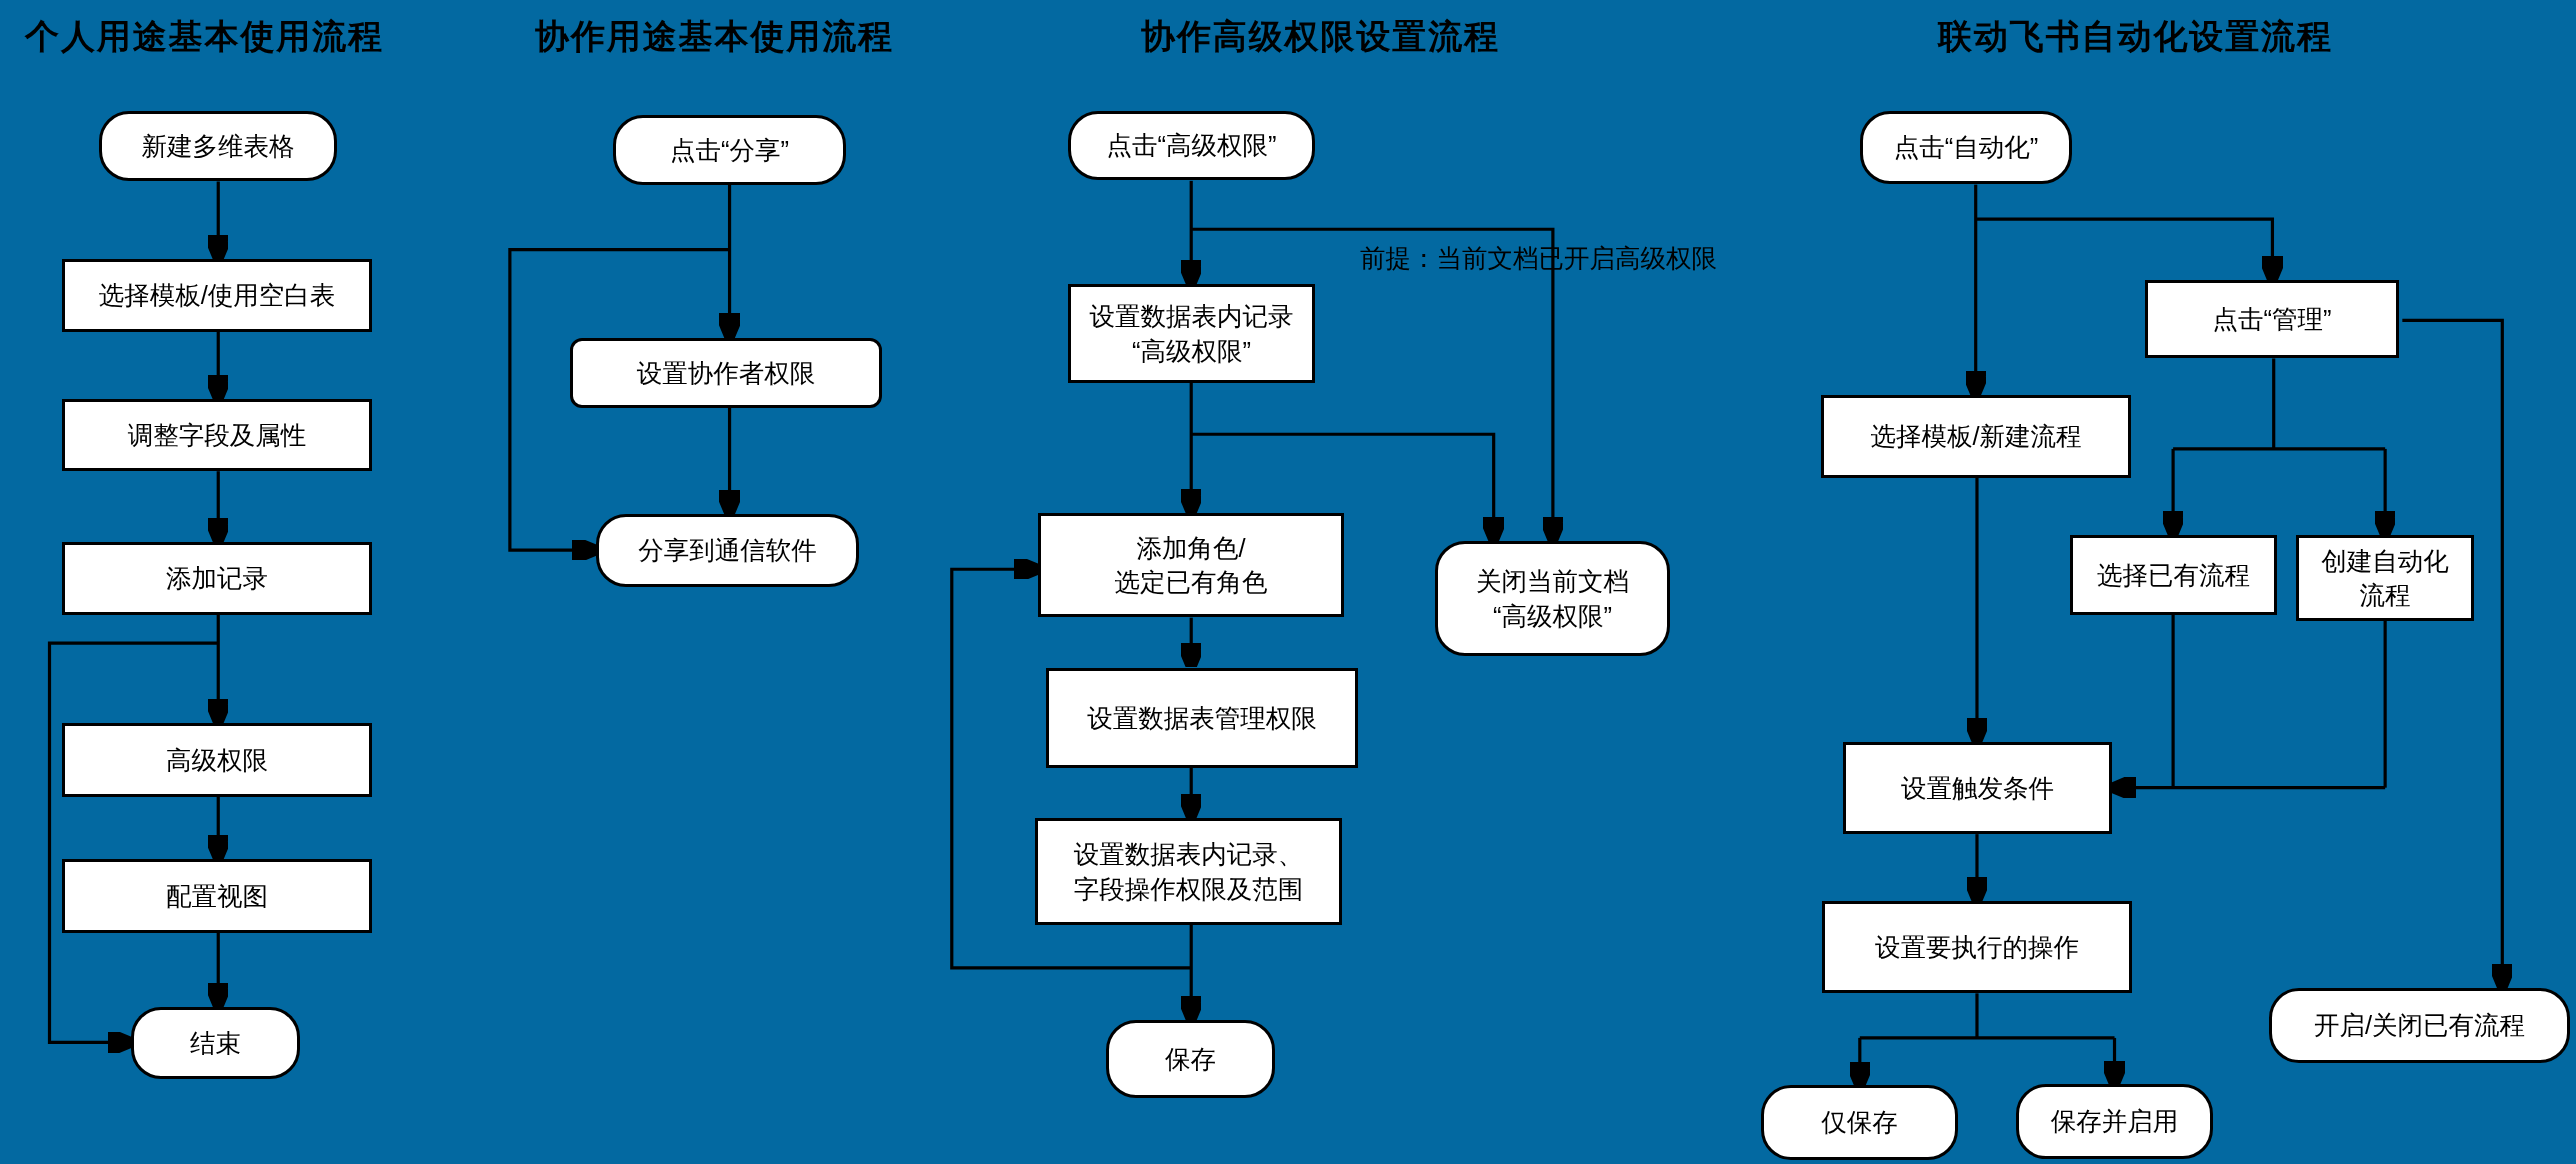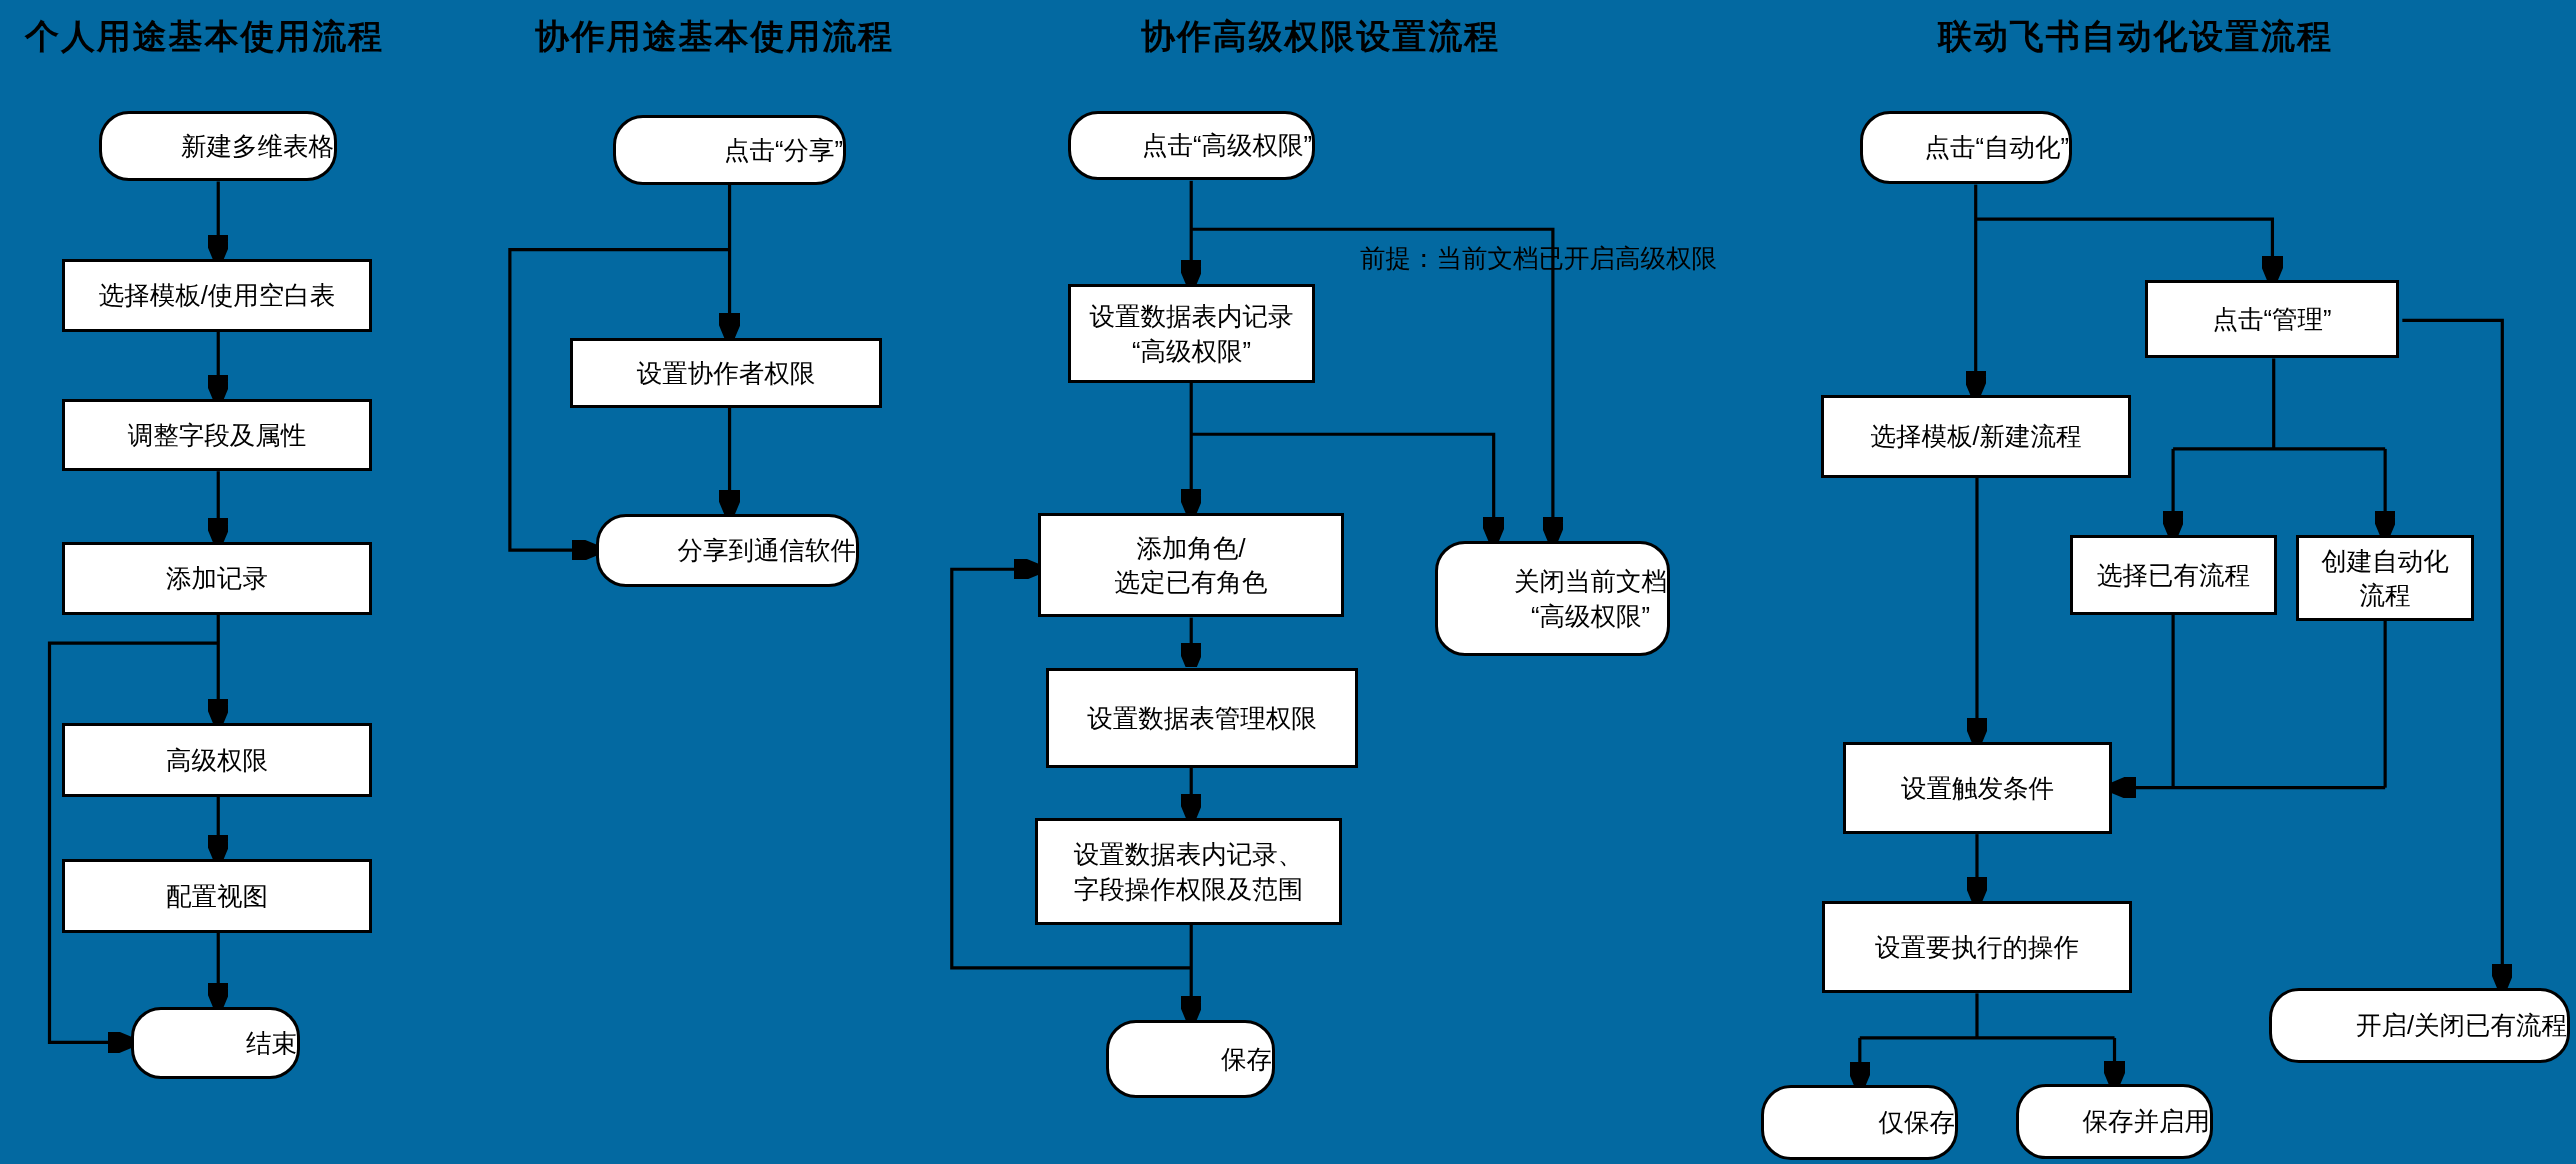--- a/index.html
+++ b/index.html
@@ -43,21 +43,20 @@
     display: flex;
     align-items: center;
     justify-content: center;
     text-align: center;
     font-size: 25.5px;
     line-height: 1.35;
     white-space: pre-line;
   }
   .node.rounded {
     border-radius: 30px;
-    justify-content: flex-end;
   }
   .note {
     position: absolute;
     font-size: 25.5px;
     font-weight: 400;
     white-space: nowrap;
   }
 </style>
 </head>
 <body>
@@ -117,21 +116,21 @@
 
   <div class="node rounded" style="left:99px; top:111px; width:238px; height:70px;"><span>新建多维表格</span></div>
   <div class="node" style="left:62px;  top:259px; width:310px; height:73px;"><span>选择模板/使用空白表</span></div>
   <div class="node" style="left:62px;  top:399px; width:310px; height:72px;"><span>调整字段及属性</span></div>
   <div class="node" style="left:62px;  top:542px; width:310px; height:73px;"><span>添加记录</span></div>
   <div class="node" style="left:62px;  top:723px; width:310px; height:74px;"><span>高级权限</span></div>
   <div class="node" style="left:62px;  top:859px; width:310px; height:74px;"><span>配置视图</span></div>
   <div class="node rounded" style="left:131px; top:1007px; width:169px; height:72px;"><span>结束</span></div>
 
   <div class="node rounded" style="left:613px; top:115px; width:233px; height:70px;"><span>点击“分享”</span></div>
-  <div class="node" style="left:570px; top:338px; width:312px; height:70px;"><span>设置协作者权限</span></div>
+  <div class="node" style="left:570px; top:338px; width:312px; height:70px;border-radius:12px;"><span>设置协作者权限</span></div>
   <div class="node rounded" style="left:596px; top:514px; width:263px; height:73px;"><span>分享到通信软件</span></div>
 
   <div class="node rounded" style="left:1068px; top:111px; width:247px; height:69px;"><span>点击“高级权限”</span></div>
   <div class="note" style="left:1360px; top:241px;">前提：当前文档已开启高级权限</div>
   <div class="node" style="left:1068px; top:284px; width:247px; height:99px;"><span>设置数据表内记录
 “高级权限”</span></div>
   <div class="node" style="left:1038px; top:513px; width:306px; height:104px;"><span>添加角色/
 选定已有角色</span></div>
   <div class="node rounded" style="left:1435px; top:541px; width:235px; height:115px;"><span>关闭当前文档
 “高级权限”</span></div>

